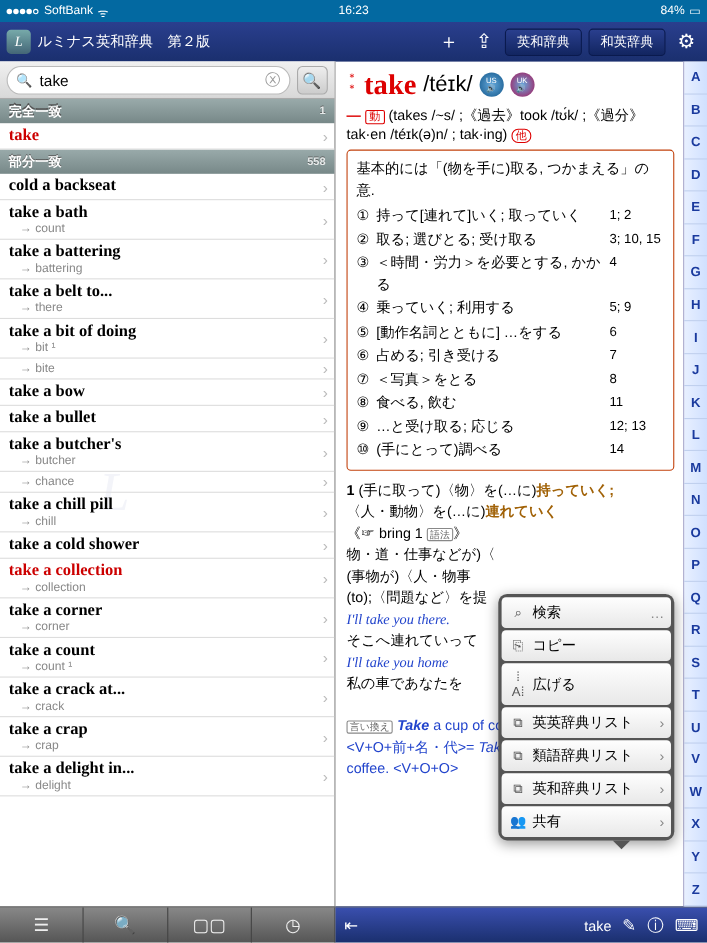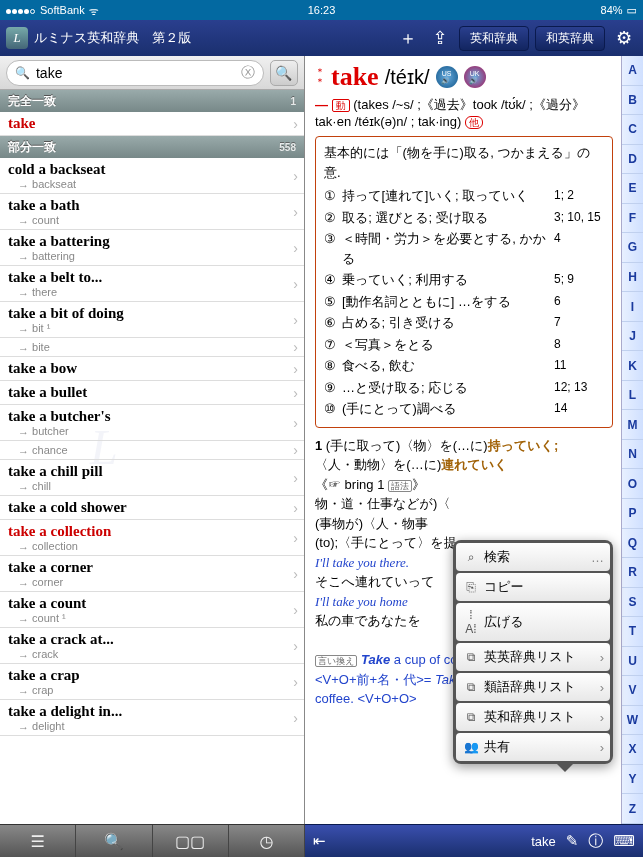--- a/index.html
+++ b/index.html
@@ -137,21 +137,20 @@
       </div>
 
     <div class="section-hdr">
       <span>部分一致</span>
       <span class="count">558</span>
     </div>
     <div class="results" id="partial-list">
       <div class="watermark">L</div>
     <div class="row">
           <span class="word ">cold a backseat</span>
-          <span class="sub">backseat</span>
           <span class="chev">›</span>
         </div>
         <div class="row">
           <span class="word ">take a bath</span>
           <span class="sub">count</span>
           <span class="chev">›</span>
         </div>
         <div class="row">
           <span class="word ">take a battering</span>
           <span class="sub">battering</span>
@@ -301,21 +300,21 @@
           </div>
       </div>
 
       <div class="sense">
         <span class="num">1</span>
         <span>(手に取って)〈物〉を(…に)</span><span class="red">持っていく;</span><br>
         <span>〈人・動物〉を(…に)</span><span class="red">連れていく</span><br>
         <span>《☞ bring 1</span> <span class="gram">語法</span>》<br>
         <span>物・道・仕事などが)〈</span><br>
         <span>(事物が)〈人・物事</span><br>
-        <span>(to);〈手にとって〉を提</span><br>
+        <span>(to);〈問題など〉を提</span><br>
         <span class="ex">I'll take you there.</span><br>
         <span>そこへ連れていって</span><br>
         <span class="ex">I'll take you home</span><br>
         <span>私の車であなたを</span><br><br>
         <span class="gram">言い換え</span>
         <span class="blue"><i><b>Take</b></i> a cup of coffee <i><b>to</b></i> <span class="sel">your</span> father. &lt;V+O+前+名・代&gt;= <i>Take</i> your father a cup of coffee. &lt;V+O+O&gt;</span>
       </div>
     </div>
 
     <div class="alpha" id="alpha">

